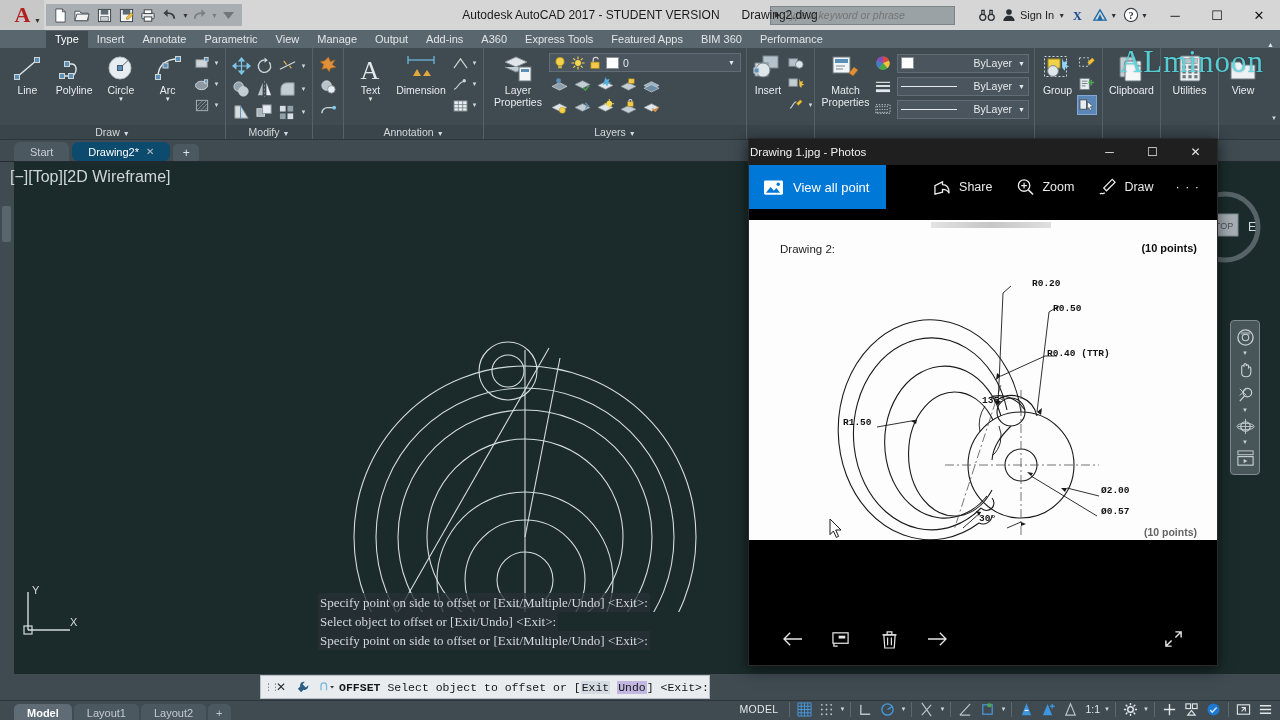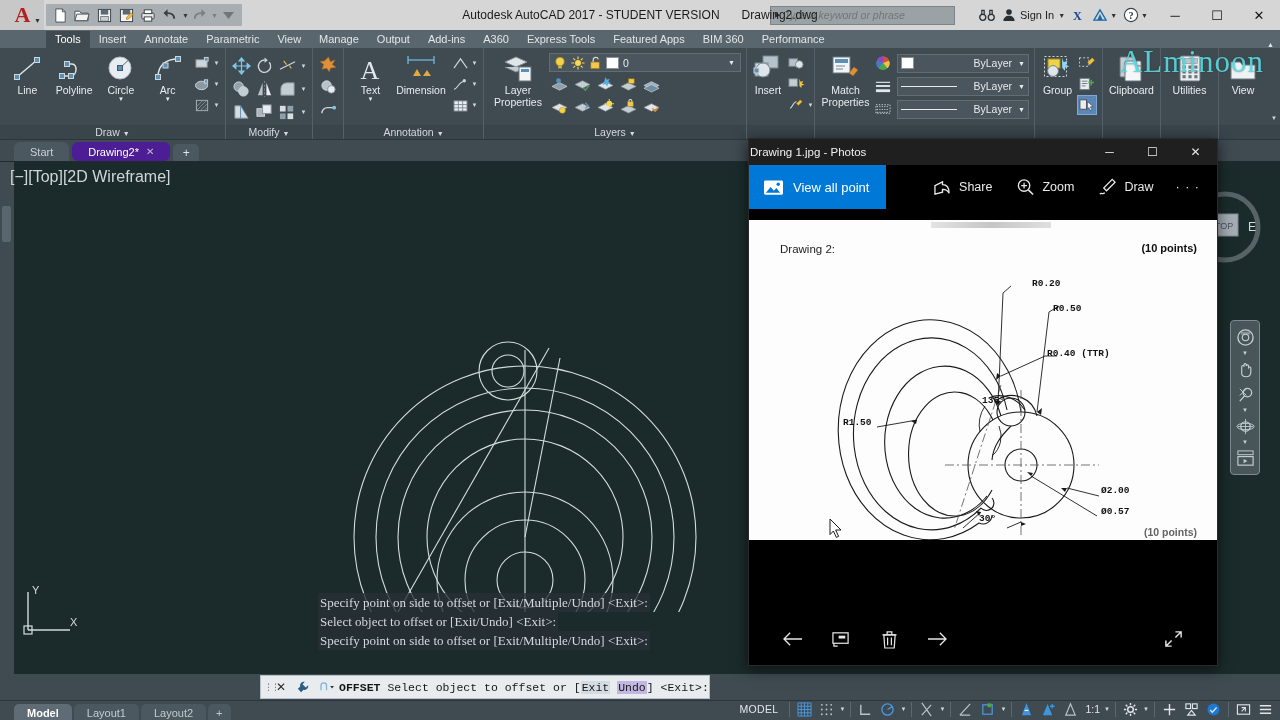--- a/index.html
+++ b/index.html
@@ -136,21 +136,21 @@
   
   .dwg-tabs {
     height:22px; background:#3f4a51; display:flex; align-items:flex-end;
     padding-left:14px; flex:none; border-bottom:1px solid #23292e;
   }
   .dtab {
     height:19px; padding:0 16px; display:flex; align-items:center; gap:7px;
     font-size:11px; color:#c9d0d5; background:#4c5860;
     border-radius:6px 6px 0 0; margin-right:3px;
   }
-  .dtab.active { background:#4c1d95; color:#ffffff;border-radius:6px; }
+  .dtab.active { background:#0c4a6e; color:#ffffff;border-radius:6px; }
   .dtab .x { font-size:10px; color:#b9c1c6; }
   .dtab-plus {
     height:17px; width:26px; display:flex; align-items:center; justify-content:center;
     background:#4c5860; border-radius:5px 5px 0 0; color:#dfe5e8; font-size:12px;
   }
 
   
   .canvas-wrap { flex:1; position:relative; background:#1b2b2b; overflow:hidden; }
   .viewport-label {
     position:absolute; left:10px; top:6px; color:#cfd6da; font-size:16px;
@@ -415,21 +415,21 @@
 
       <div class="wbtns">
         <div class="wbtn">─</div>
         <div class="wbtn">☐</div>
         <div class="wbtn close">✕</div>
       </div>
     </div>
   </div>
 
   <div class="ribbon-tabs">
-    <div class="rtab active">Tools</div>
+    <div class="rtab active">Type</div>
     <div class="rtab">Insert</div>
     <div class="rtab">Annotate</div>
     <div class="rtab">Parametric</div>
     <div class="rtab">View</div>
     <div class="rtab">Manage</div>
     <div class="rtab">Output</div>
     <div class="rtab">Add-ins</div>
     <div class="rtab">A360</div>
     <div class="rtab">Express Tools</div>
     <div class="rtab">Featured Apps</div>

